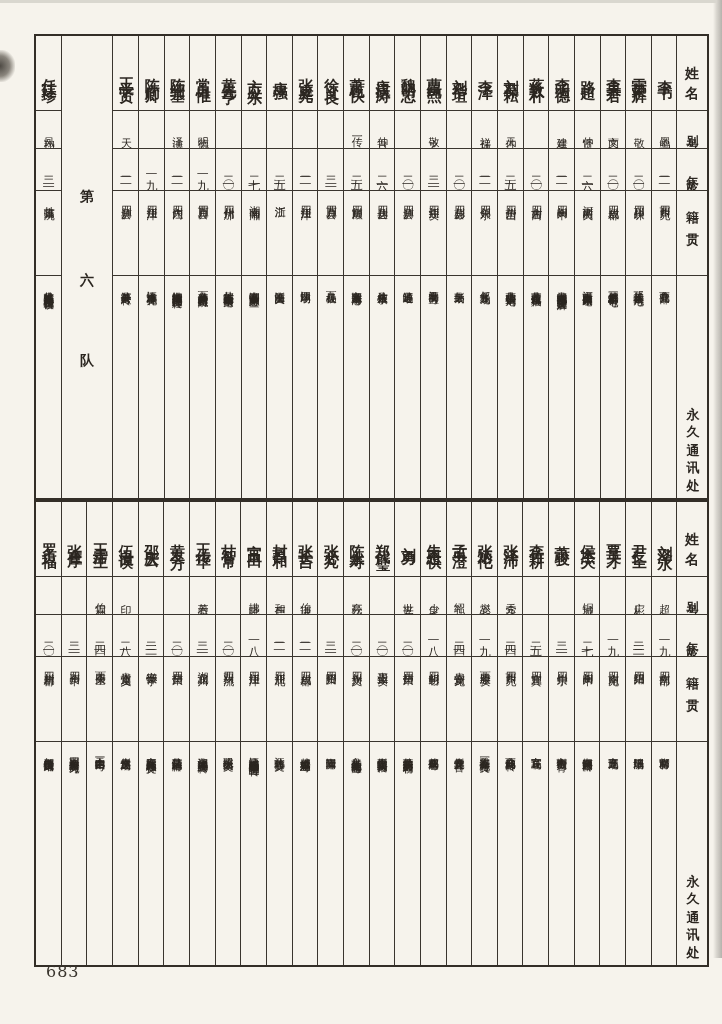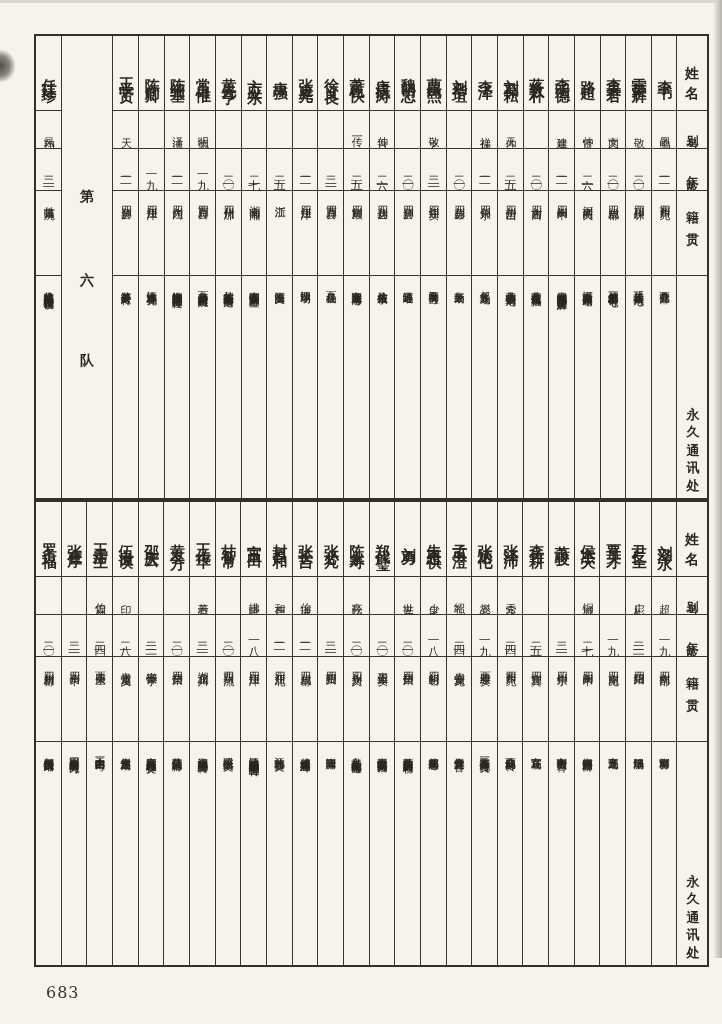--- a/index.html
+++ b/index.html
@@ -54,21 +54,21 @@
   .header-col .c-age .vtext{font-size:12px;letter-spacing:5px;}
   .header-col .c-native .vtext{font-size:13px;letter-spacing:22px;padding-top:10px;}
   .header-col .c-addr{align-items:flex-end;}
   .header-col .c-addr .vtext{font-size:13px;letter-spacing:18px;padding-bottom:12px;padding-top:0;}
   
   .section-col .c-full{align-items:flex-start;}
   .section-text{font-size:14px;font-weight:bold;letter-spacing:82px;padding-top:142px;}
   
   .page-number{
     position:absolute;left:46px;top:962px;
-    font-family:"DejaVu Serif",serif;font-size:16px;color:#3a352e;letter-spacing:1px;margin-top:21px;
+    font-family:"DejaVu Serif",serif;font-size:16px;color:#3a352e;letter-spacing:1px;
   }
 </style>
 </head>
 <body>
 
 <div class="page">
   <div class="top-band"></div>
   <div class="right-band"></div>
   <div class="corner-blob"></div>
 

